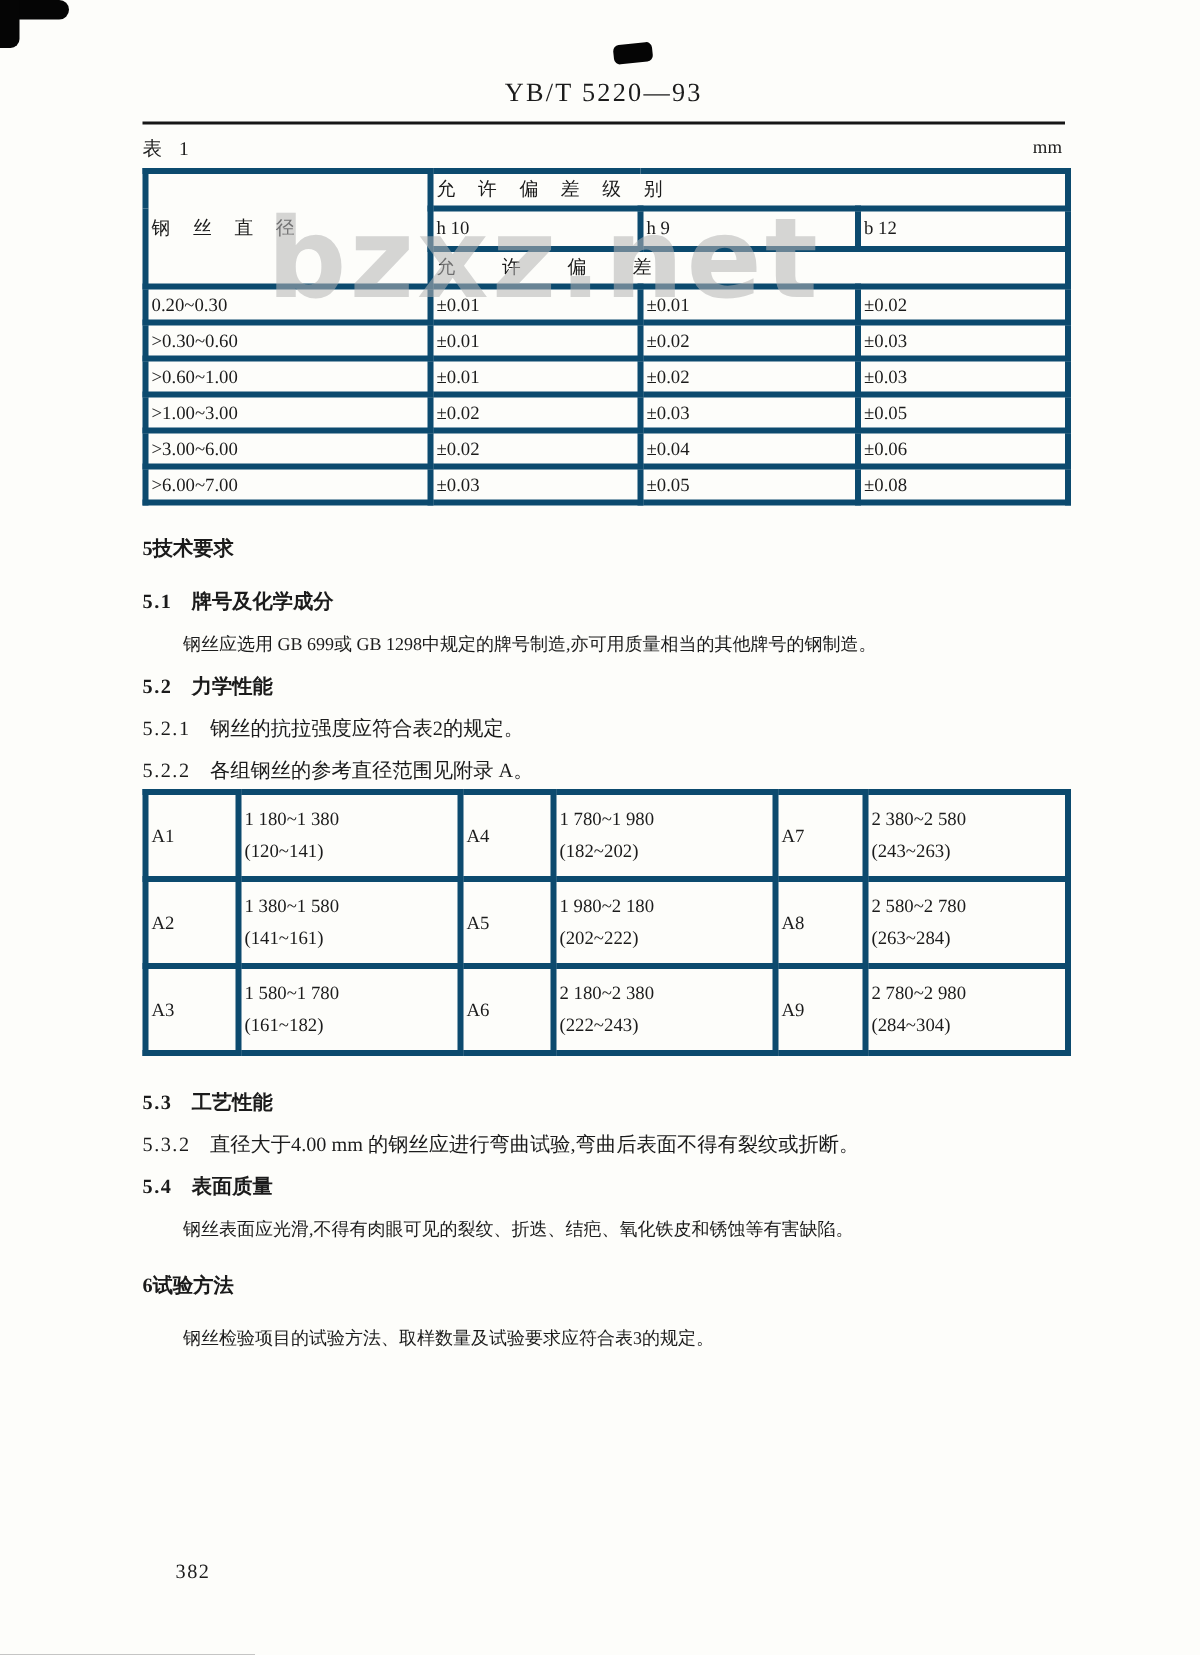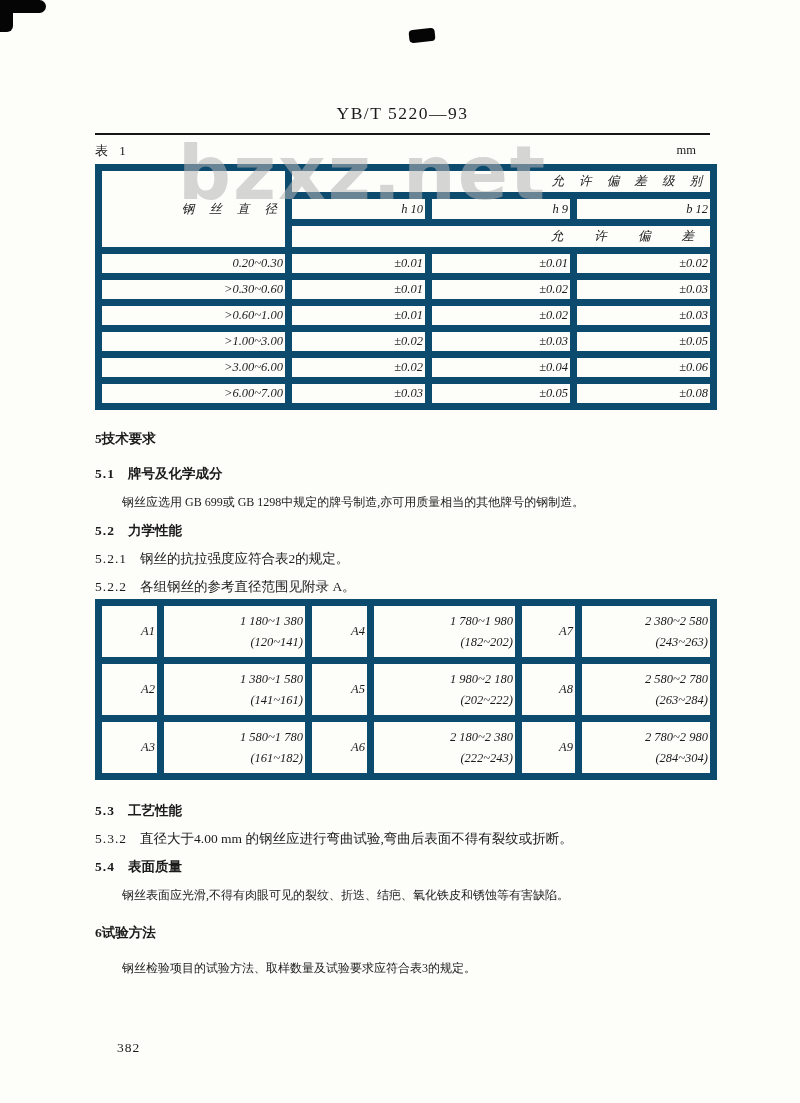--- a/index.html
+++ b/index.html
@@ -18,36 +18,36 @@
   .a1b { left:0; top:0; width:13px; height:32px; border-radius:0 0 6px 0; }
   .a2  { left:409px; top:29px; width:26px; height:13px; border-radius:4px; transform:rotate(-6deg); }
 
   .watermark {
     position:absolute; left:178px; top:130px;
     font-family:"DejaVu Sans", sans-serif;
     font-weight:bold; font-size:74px; letter-spacing:2px;
     color:#b5b5b5; opacity:.55; z-index:6; pointer-events:none;
   }
 
-  .content { position:relative; margin:0 90px 0 95px; padding-top:103px; }
+  .content { position:relative; margin:0 90px 0 95px; padding-top:51px; }
 
   .doc-header {
     text-align:center; font-size:17.5px; letter-spacing:1.5px;
     font-family:"Liberation Serif", serif;
   }
   .rule { border:none; border-top:2px solid #161616; margin-top:9px; }
 
   .cap-row { position:relative; margin-top:7px; height:20px; font-size:13px; }
   .cap-center { position:absolute; left:0; right:0; text-align:left; letter-spacing:4px; }
-  .cap-right { position:absolute; right:14px; top:1px; font-size:12.5px; letter-spacing:0; }
+  .cap-right { position:absolute; right:2px; top:1px; font-size:12.5px; letter-spacing:0; }
   .cap-right.mpa { font-size:13px; }
 
   table { border-collapse:collapse; width:100%; table-layout:fixed; }
-  td { border:7px solid #0c4a6e; text-align:right; vertical-align:middle;
-       font-size:12.5px; padding:2px 2px;font-style:italic; }
+  td { border:4px solid #0c4a6e; text-align:left; vertical-align:middle;
+       font-size:12.5px; padding:2px 2px; }
 
   .t1 { margin-top:2px; }
   .t1 tr.hr1 td { height:25px; letter-spacing:6px; }
   .t1 tr.hr2 td { height:27px; }
   .t1 tr.hr3 td { height:22px; letter-spacing:14px; }
   .t1 tr.dr  td { height:24px; }
   .t1 .diam { letter-spacing:6px; }
 
   .t2 { margin-top:2px; }
   .t2 tr.hdr td { height:30px; letter-spacing:2px; }

